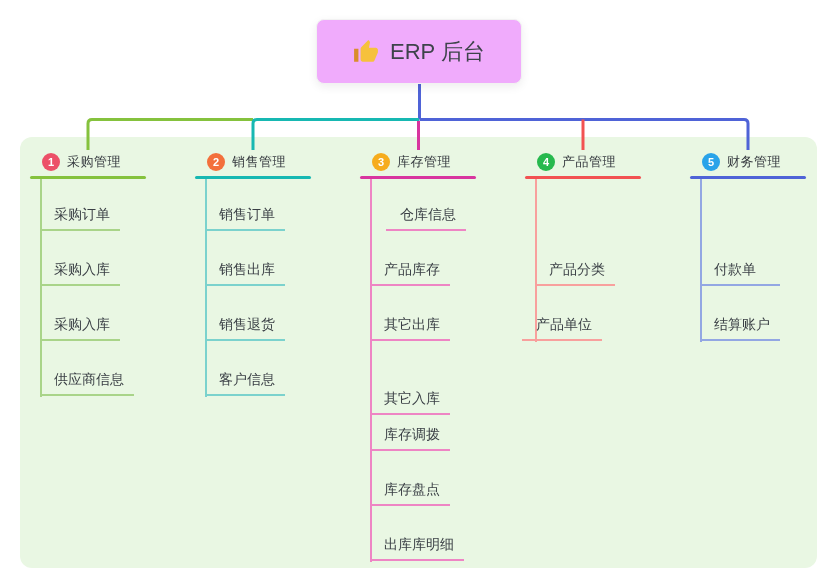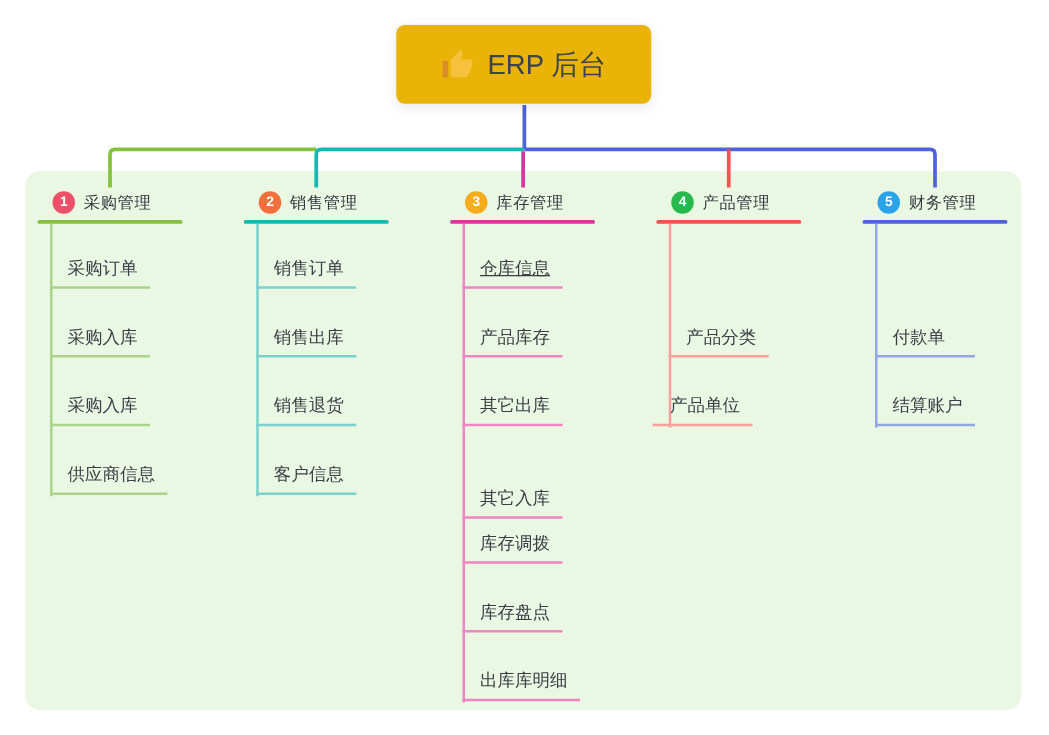--- a/index.html
+++ b/index.html
@@ -16,21 +16,21 @@
   }
 
   .connectors {
     position: absolute; left: 0; top: 0; width: 839px; height: 588px;
     pointer-events: none;
   }
   .connectors path { fill: none; stroke-width: 3; }
 
   .root-node {
     position: absolute; left: 316px; top: 19px; width: 206px; height: 65px;
-    background: #eab308; border: 1px solid #f2f2f2; border-radius: 8px;
+    background: #f0abfc; border: 1px solid #f2f2f2; border-radius: 8px;
     box-shadow: 0 3px 10px rgba(0,0,0,0.07);
     display: flex; align-items: center; justify-content: center; gap: 11px;
     font-size: 22px; color: #3d434a; cursor: default;
   }
   .thumb-icon { width: 26px; height: 26px; display: block; }
 
   .branch-head {
     position: absolute; width: 130px; top: 150px;
   }
   .branch-head .head-row {
@@ -107,21 +107,21 @@
   <div class="child-node" style="left: 205px; top: 363px; border-bottom-color: rgb(123, 210, 205);">客户信息</div>
 
   <div class="branch-head" style="left:360px">
     <div class="head-row">
       <span class="badge" style="background: rgb(246, 172, 29);">3</span>
       <span class="branch-label">库存管理</span>
     </div>
     <div class="branch-underline" style="background: rgb(216, 53, 159);"></div>
   </div>
   <div class="vline" style="left: 370px; height: 383px; background: rgb(238, 133, 196);"></div>
-  <div class="child-node" style="left: 370px; top: 198px; border-bottom-color: rgb(238, 133, 196); text-decoration: underline;">仓库信息</div>
+  <div class="child-node" style="left: 386px; top: 198px; border-bottom-color: rgb(238, 133, 196);">仓库信息</div>
   <div class="child-node" style="left: 370px; top: 253px; border-bottom-color: rgb(238, 133, 196);">产品库存</div>
   <div class="child-node" style="left: 370px; top: 308px; border-bottom-color: rgb(238, 133, 196);">其它出库</div>
   <div class="child-node" style="left: 370px; top: 382px; border-bottom-color: rgb(238, 133, 196);">其它入库</div>
   <div class="child-node" style="left: 370px; top: 418px; border-bottom-color: rgb(238, 133, 196);">库存调拨</div>
   <div class="child-node" style="left: 370px; top: 473px; border-bottom-color: rgb(238, 133, 196);">库存盘点</div>
   <div class="child-node" style="left: 370px; top: 528px; border-bottom-color: rgb(238, 133, 196);">出库库明细</div>
 
   <div class="branch-head" style="left:525px">
     <div class="head-row">
       <span class="badge" style="background: rgb(39, 185, 78);">4</span>

